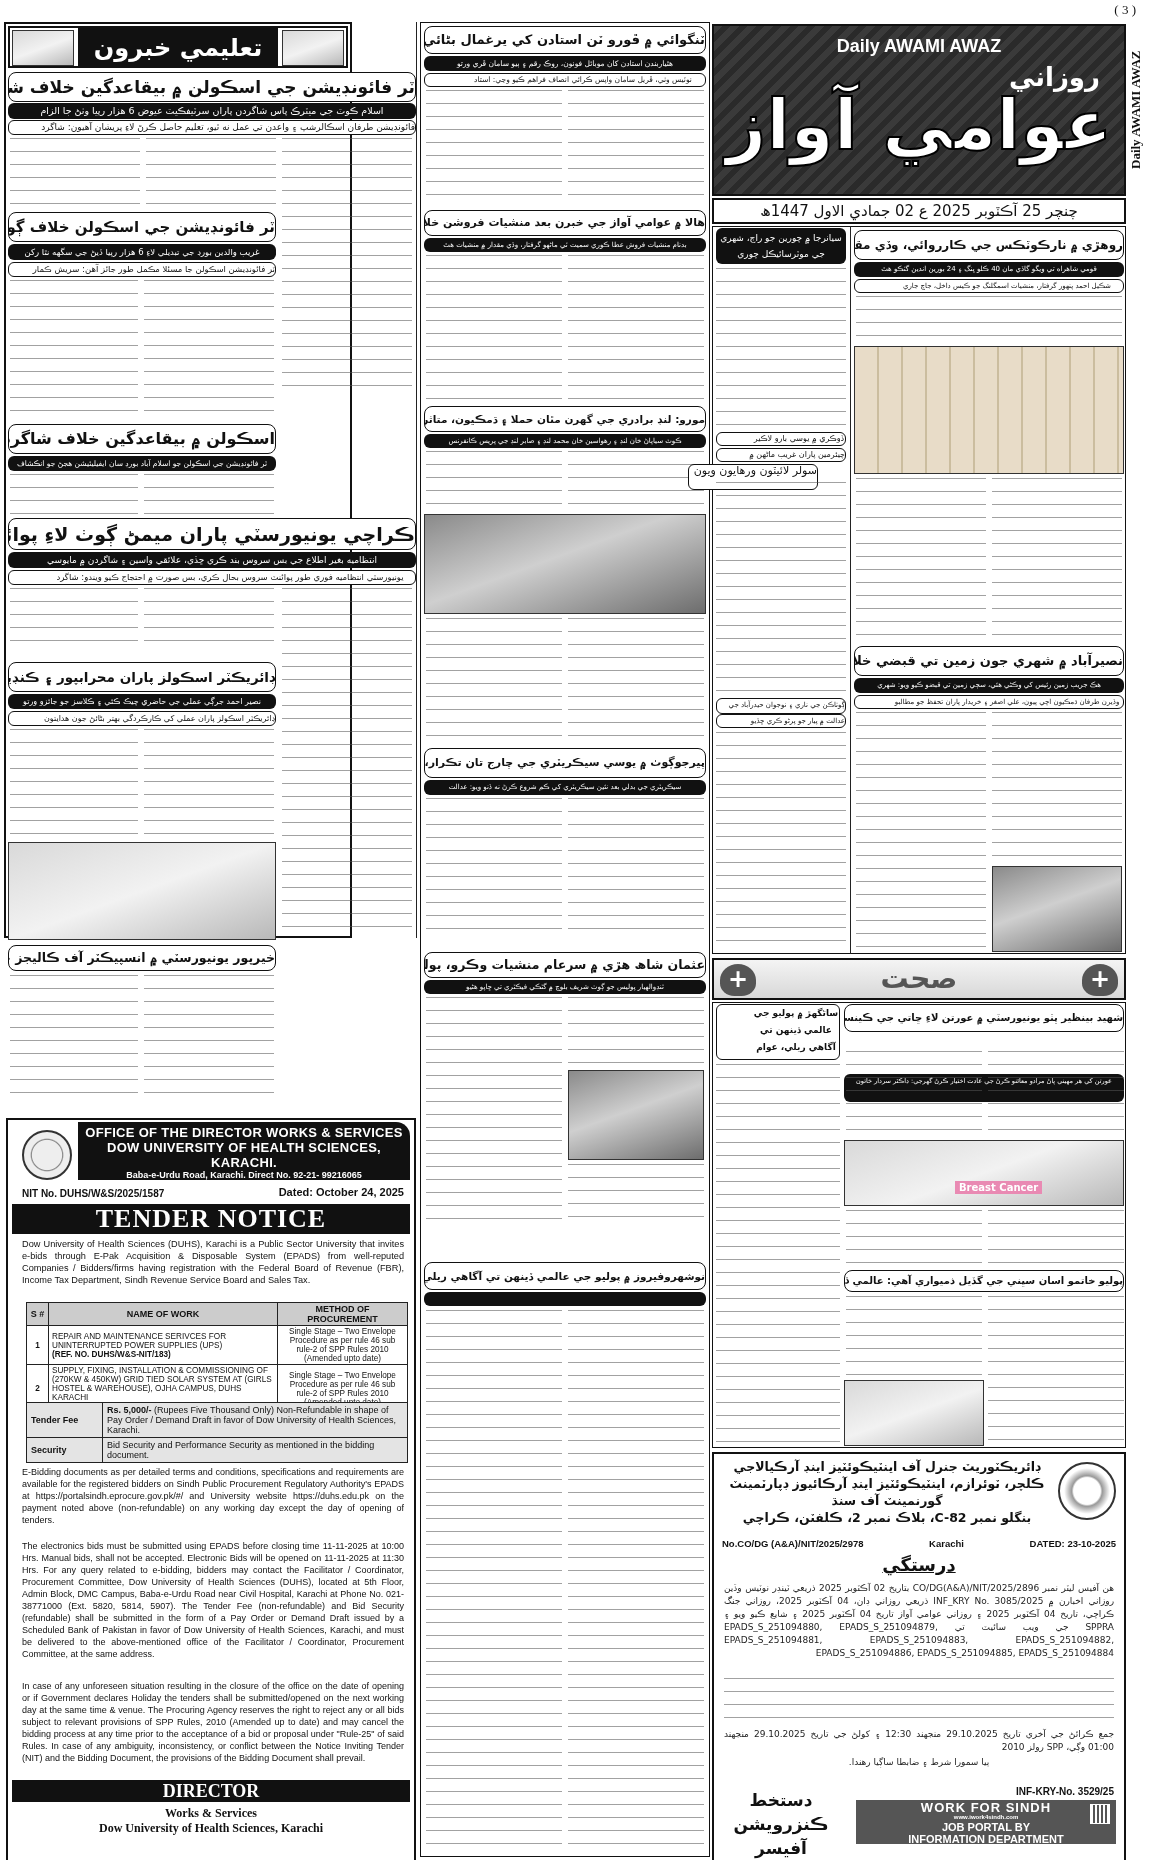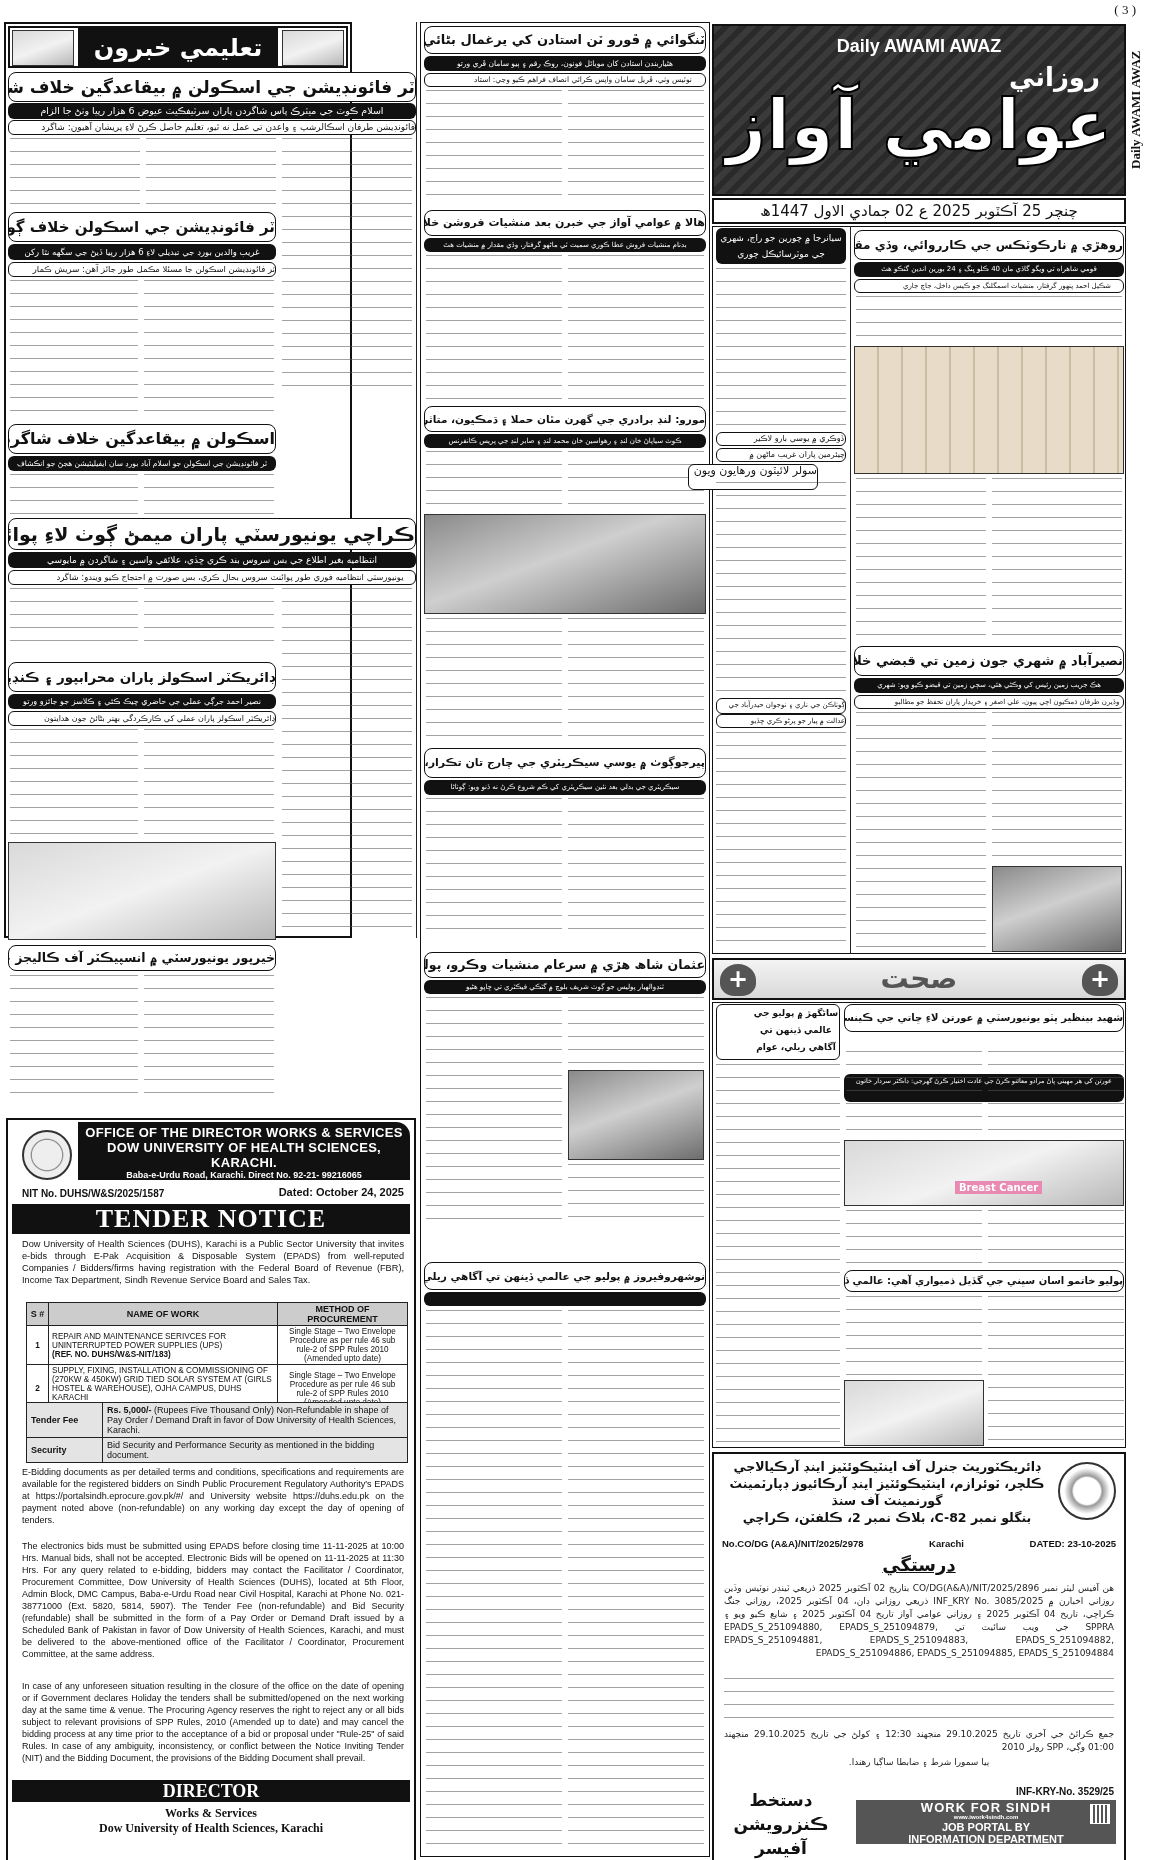--- a/index.html
+++ b/index.html
@@ -173,21 +173,21 @@
 
 <div class="abs hl" style="top:406px;left:424px;width:282px;height:26px;font-size:10.5px;line-height:24px;">مورو: لنڊ برادري جي گهرن مٿان حملا ۽ ڌمڪيون، متاثر خاندان جون دانهون</div>
 <div class="abs hl-dark" style="top:434px;left:424px;width:282px;height:14px;font-size:7px;line-height:14px;">ڪوٽ سياپاڻ خان لنڊ ۽ رهواسين خان محمد لنڊ ۽ صابر لنڊ جي پريس ڪانفرنس</div>
 <div class="abs body-text filler" style="top:451px;left:426px;width:136px;height:60px;"></div>
 <div class="abs body-text filler" style="top:451px;left:568px;width:136px;height:60px;"></div>
 <div class="abs photo" style="top:514px;left:424px;width:282px;height:100px;"></div>
 <div class="abs body-text filler" style="top:618px;left:426px;width:136px;height:118px;"></div>
 <div class="abs body-text filler" style="top:618px;left:568px;width:136px;height:118px;"></div>
 
 <div class="abs hl" style="top:748px;left:424px;width:282px;height:30px;font-size:11px;line-height:28px;">پيرجوڳوٺ ۾ يوسي سيڪريٽري جي چارج تان تڪرار، علائقي واسي ڏلي ويا</div>
-<div class="abs hl-dark" style="top:780px;left:424px;width:282px;height:15px;font-size:7px;line-height:15px;">سيڪريٽري جي بدلي بعد نئين سيڪريٽري کي ڪم شروع ڪرڻ نه ڏنو ويو: ڳوٺاڻا</div>
+<div class="abs hl-dark" style="top:780px;left:424px;width:282px;height:15px;font-size:7px;line-height:15px;">سيڪريٽري جي بدلي بعد نئين سيڪريٽري کي ڪم شروع ڪرڻ نه ڏنو ويو: عدالت</div>
 <div class="abs body-text filler" style="top:798px;left:426px;width:136px;height:140px;"></div>
 <div class="abs body-text filler" style="top:798px;left:568px;width:136px;height:140px;"></div>
 
 <div class="abs hl" style="top:952px;left:424px;width:282px;height:26px;font-size:12.5px;line-height:24px;">عثمان شاھ هڙي ۾ سرعام منشيات وڪرو، پوليس خاموش</div>
 <div class="abs hl-dark" style="top:980px;left:424px;width:282px;height:14px;font-size:7px;line-height:14px;">ٽنڊوالهيار پوليس جو ڳوٺ شريف بلوچ ۾ گٽڪي فيڪٽري تي ڇاپو هڻيو</div>
 <div class="abs body-text filler" style="top:997px;left:426px;width:136px;height:230px;"></div>
 <div class="abs body-text filler" style="top:997px;left:568px;width:136px;height:70px;"></div>
 <div class="abs photo" style="top:1070px;left:568px;width:136px;height:90px;"></div>
 <div class="abs body-text filler" style="top:1164px;left:568px;width:136px;height:64px;"></div>
 

